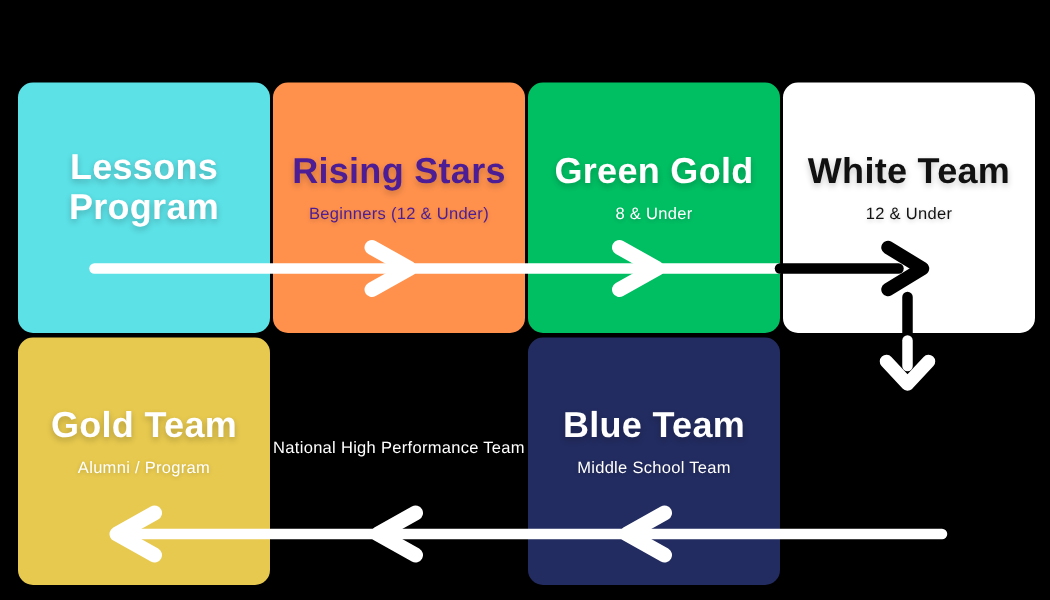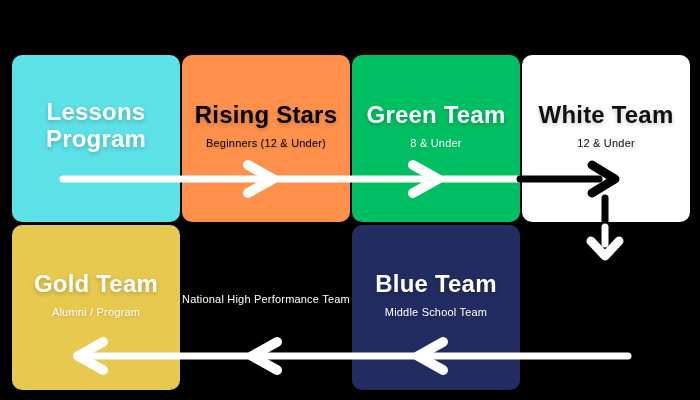--- a/index.html
+++ b/index.html
@@ -64,30 +64,30 @@
 
   <div id="card-grid">
 
     <div class="card" style="background-color: rgb(92, 225, 230); color: rgb(255, 255, 255);">
       <div class="card-inner">
         <div class="card-title">Lessons Program</div>
 
       </div>
     </div>
 
-    <div class="card" style="background-color: rgb(255, 145, 77); color: #000000;">
+    <div class="card" style="background-color: rgb(255, 145, 77); color: #4c1d95;">
       <div class="card-inner">
         <div class="card-title">Rising Stars</div>
         <div class="card-subtitle">Beginners (12 &amp; Under)</div>
       </div>
     </div>
 
     <div class="card" style="background-color: rgb(0, 191, 99); color: rgb(255, 255, 255);">
       <div class="card-inner">
-        <div class="card-title">Green Team</div>
+        <div class="card-title">Green Gold</div>
         <div class="card-subtitle">8 &amp; Under</div>
       </div>
     </div>
 
     <div class="card" style="background-color: rgb(255, 255, 255); color: rgb(17, 17, 17);">
       <div class="card-inner">
         <div class="card-title">White Team</div>
         <div class="card-subtitle">12 &amp; Under</div>
       </div>
     </div>

